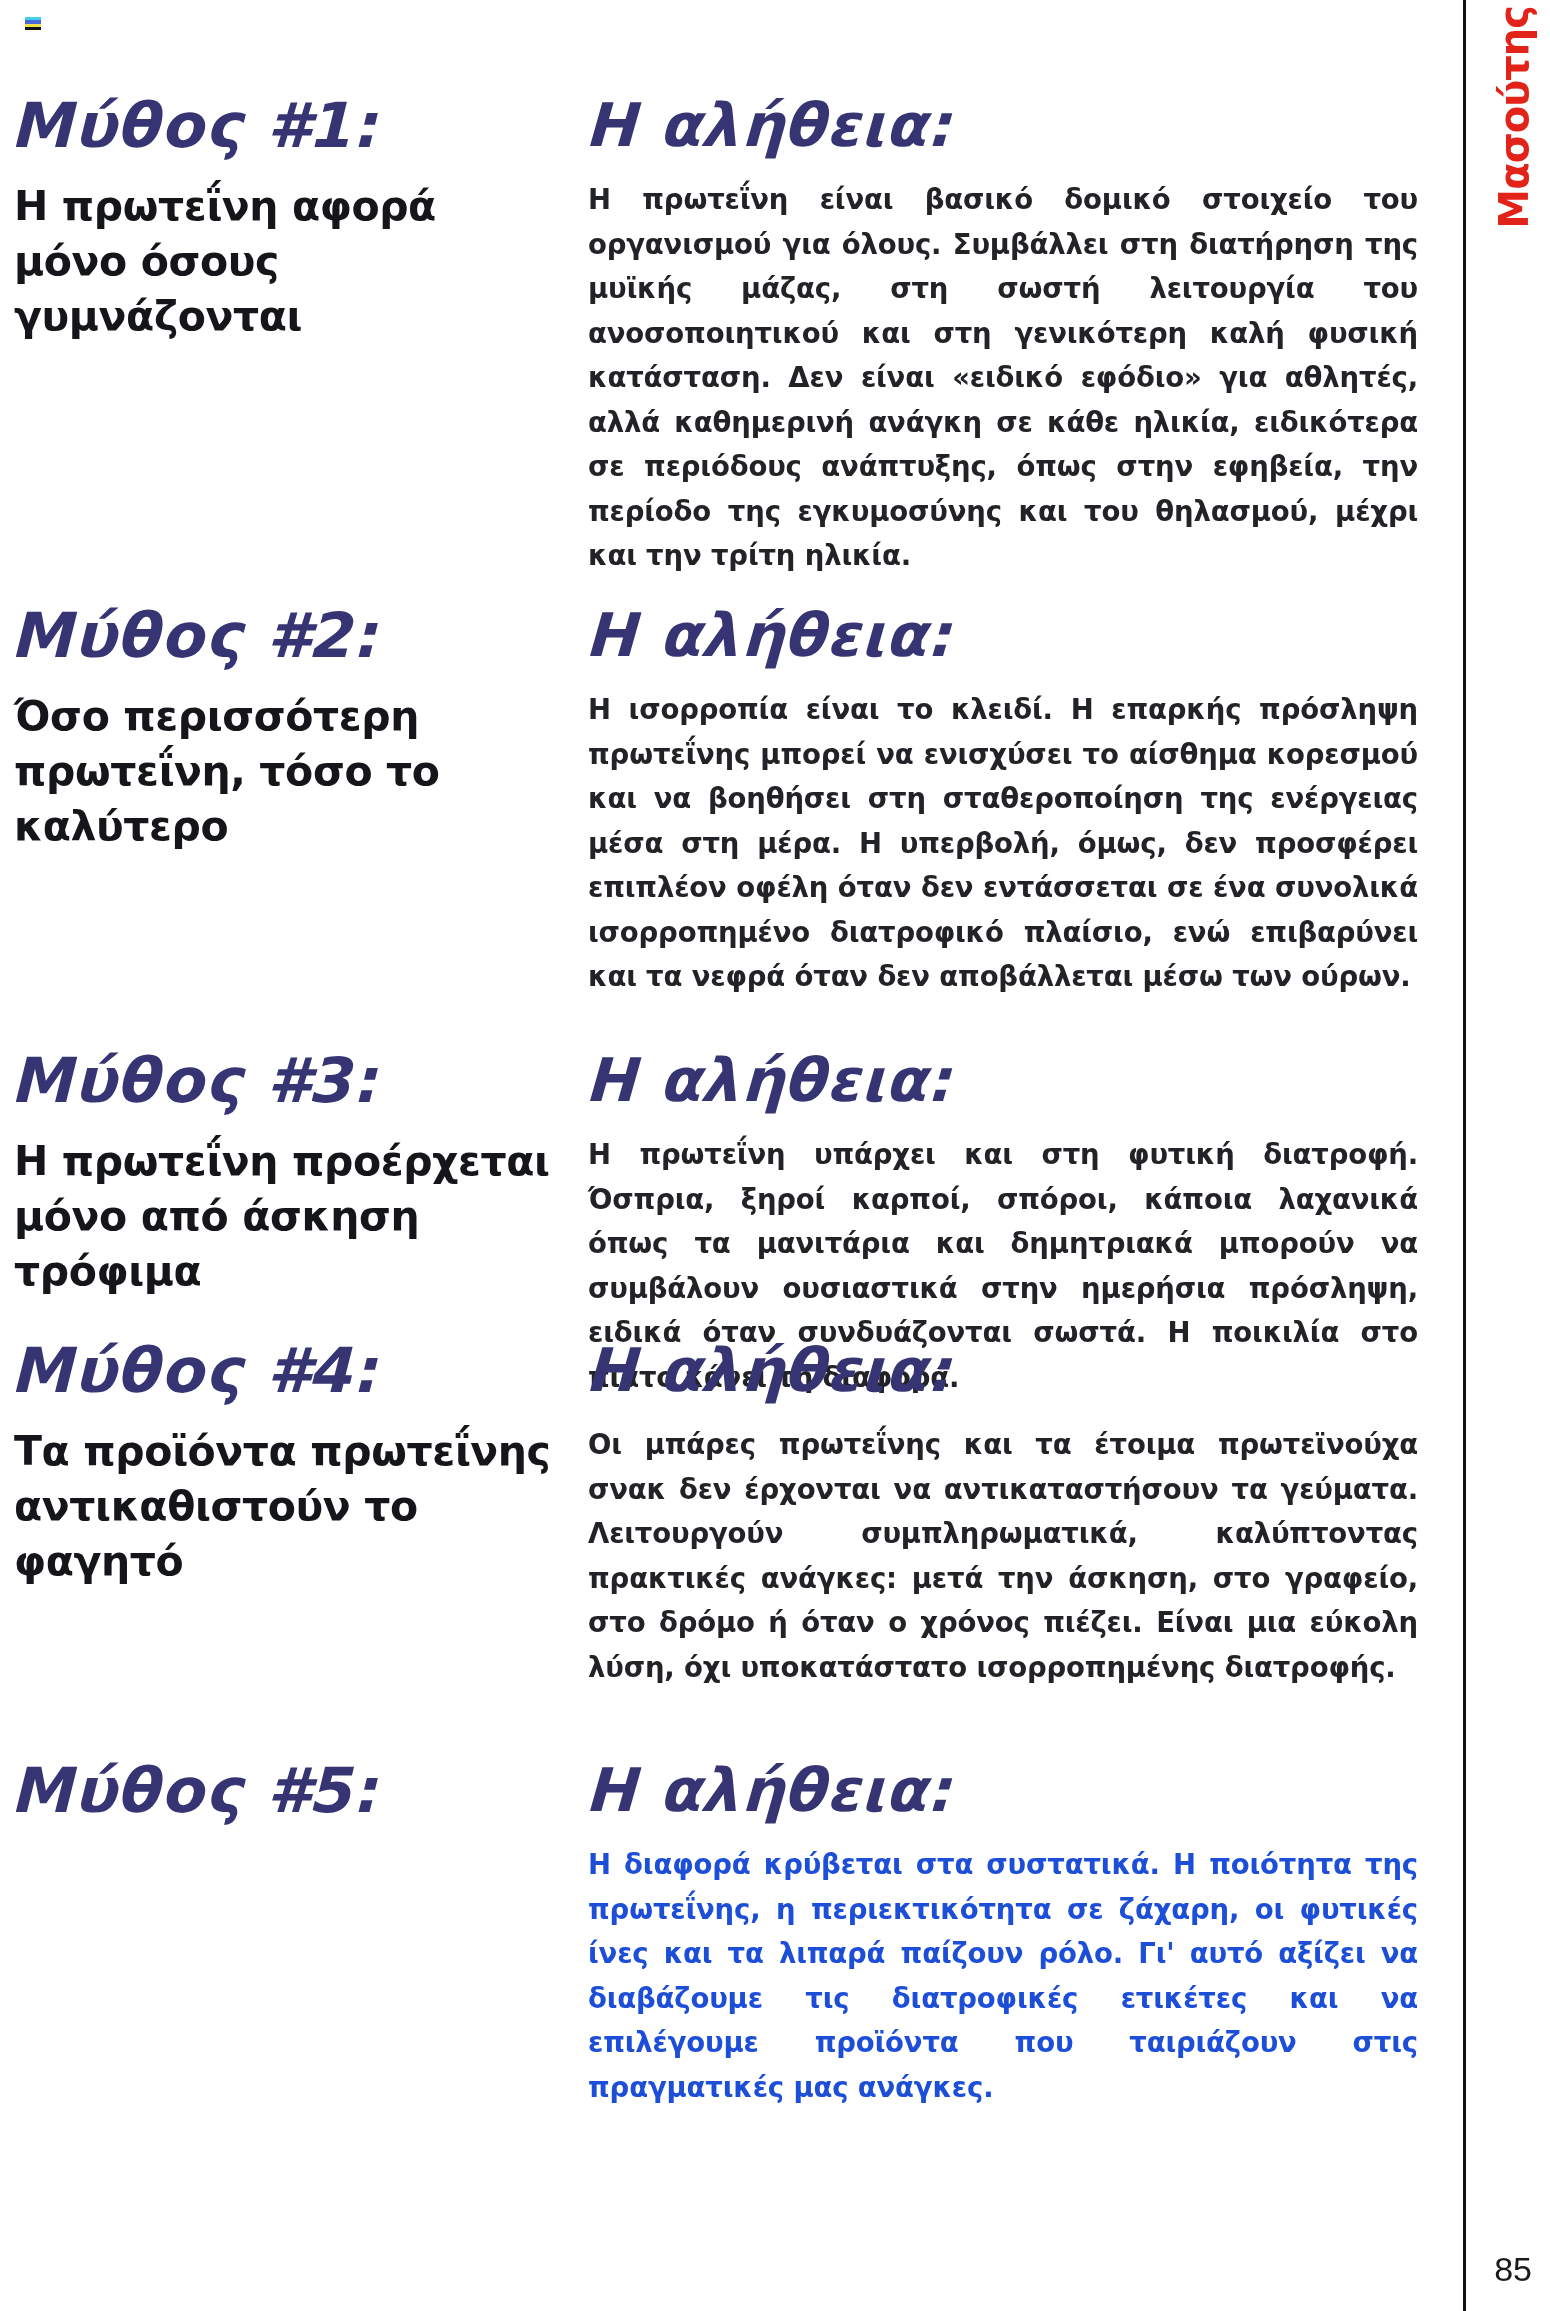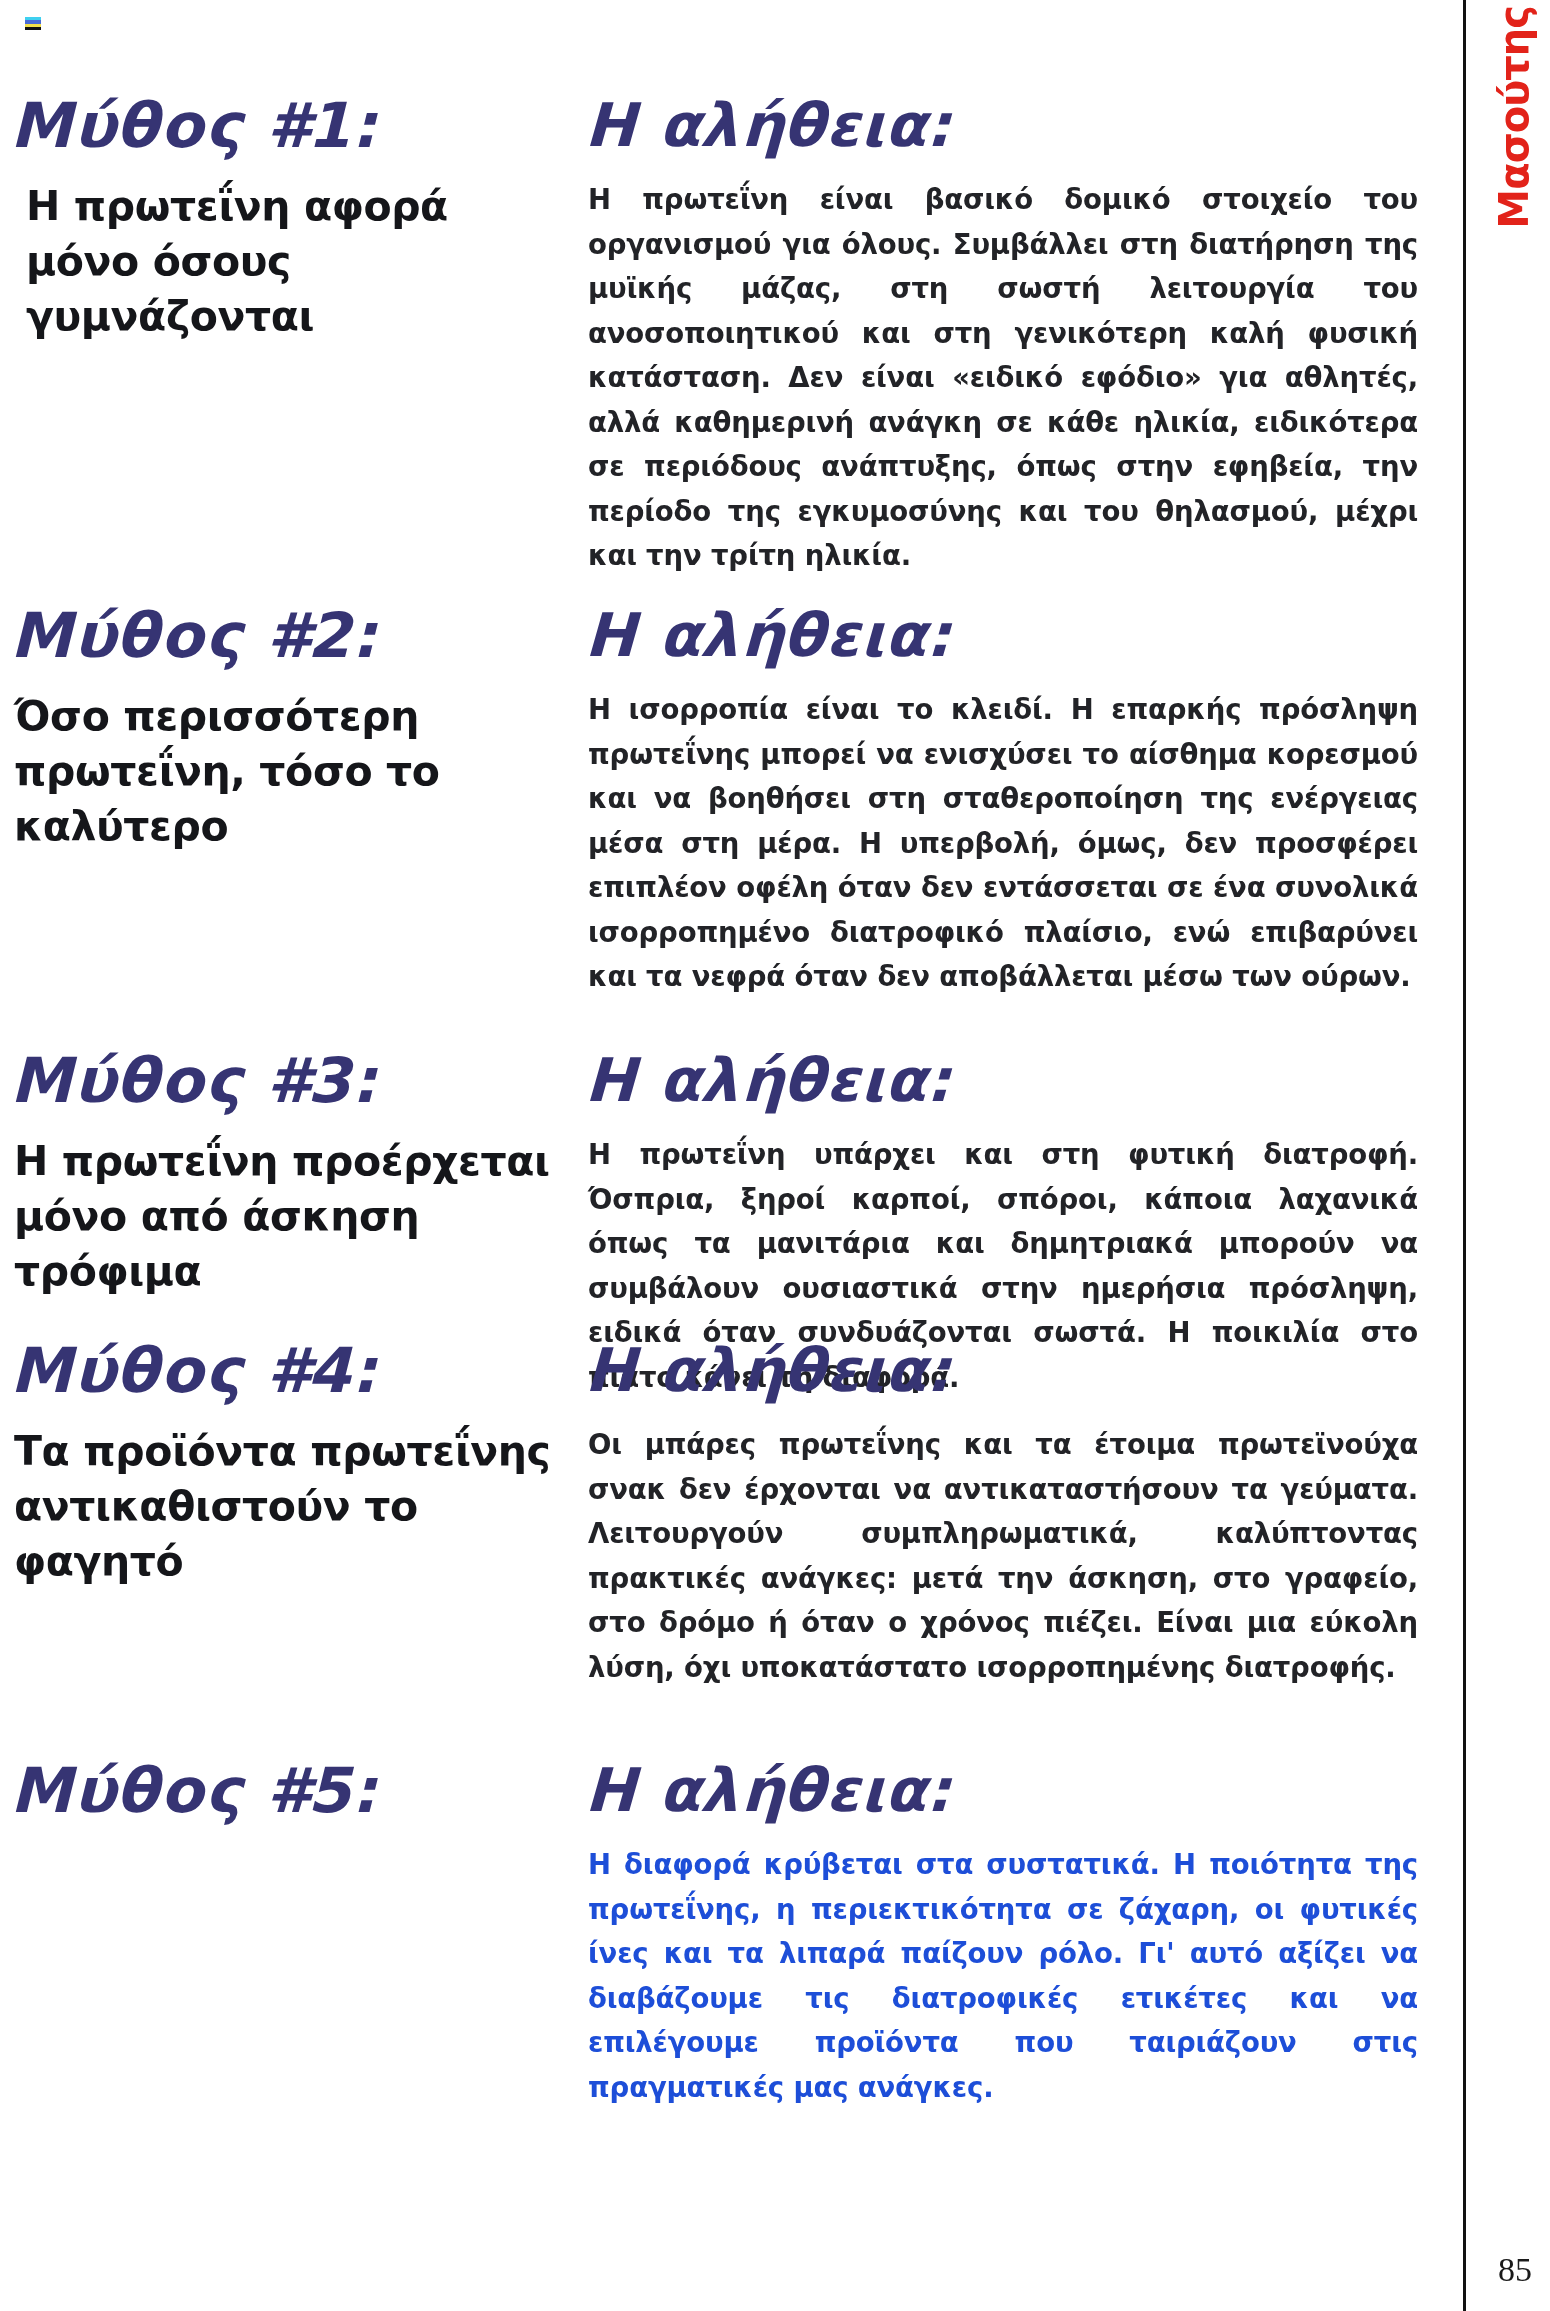--- a/index.html
+++ b/index.html
@@ -59,21 +59,21 @@
     color: #e2231a;
     line-height: 1;
     white-space: nowrap;
   }
 
   
   #page-number {
     position: absolute;
     right: 18px;
     bottom: 22px;
-    font-family: Liberation Serif, serif;
+    font-family: Liberation Sans, sans-serif;
     font-size: 34px;
     color: #1a1a1a;
     letter-spacing: 0px;
   }
 
   
   #content {
     position: absolute;
     left: 0;
     top: 0;
@@ -176,21 +176,21 @@
   <span class="brand-text" style="color: rgb(226, 35, 26);">Μασούτης</span>
 </div>
 
 <div id="page-number">85</div>
 
 <div id="content">
 
   <section class="myth-block" id="block-1">
     <div class="col-left">
       <h2 class="myth-label" style="color: rgb(54, 52, 115);">Μύθος #1:</h2>
-      <p class="myth-statement" style="color: rgb(21, 22, 26); margin-left: 12px;">Η πρωτεΐνη αφορά μόνο όσους γυμνάζονται</p>
+      <p class="myth-statement" style="color: rgb(21, 22, 26);">Η πρωτεΐνη αφορά μόνο όσους γυμνάζονται</p>
     </div>
     <div class="col-right">
       <h2 class="truth-label" style="color: rgb(54, 52, 115);">Η αλήθεια:</h2>
       <p class="truth-body" style="color: rgb(34, 35, 39);">Η πρωτεΐνη είναι βασικό δομικό στοιχείο του οργανισμού για όλους. Συμβάλλει στη διατήρηση της μυϊκής μάζας, στη σωστή λειτουργία του ανοσοποιητικού και στη γενικότερη καλή φυσική κατάσταση. Δεν είναι «ειδικό εφόδιο» για αθλητές, αλλά καθημερινή ανάγκη σε κάθε ηλικία, ειδικότερα σε περιόδους ανάπτυξης, όπως στην εφηβεία, την περίοδο της εγκυμοσύνης και του θηλασμού, μέχρι και την τρίτη ηλικία.</p>
     </div>
   </section>
 
   <section class="myth-block" id="block-2">
     <div class="col-left">
       <h2 class="myth-label" style="color: rgb(54, 52, 115);">Μύθος #2:</h2>

